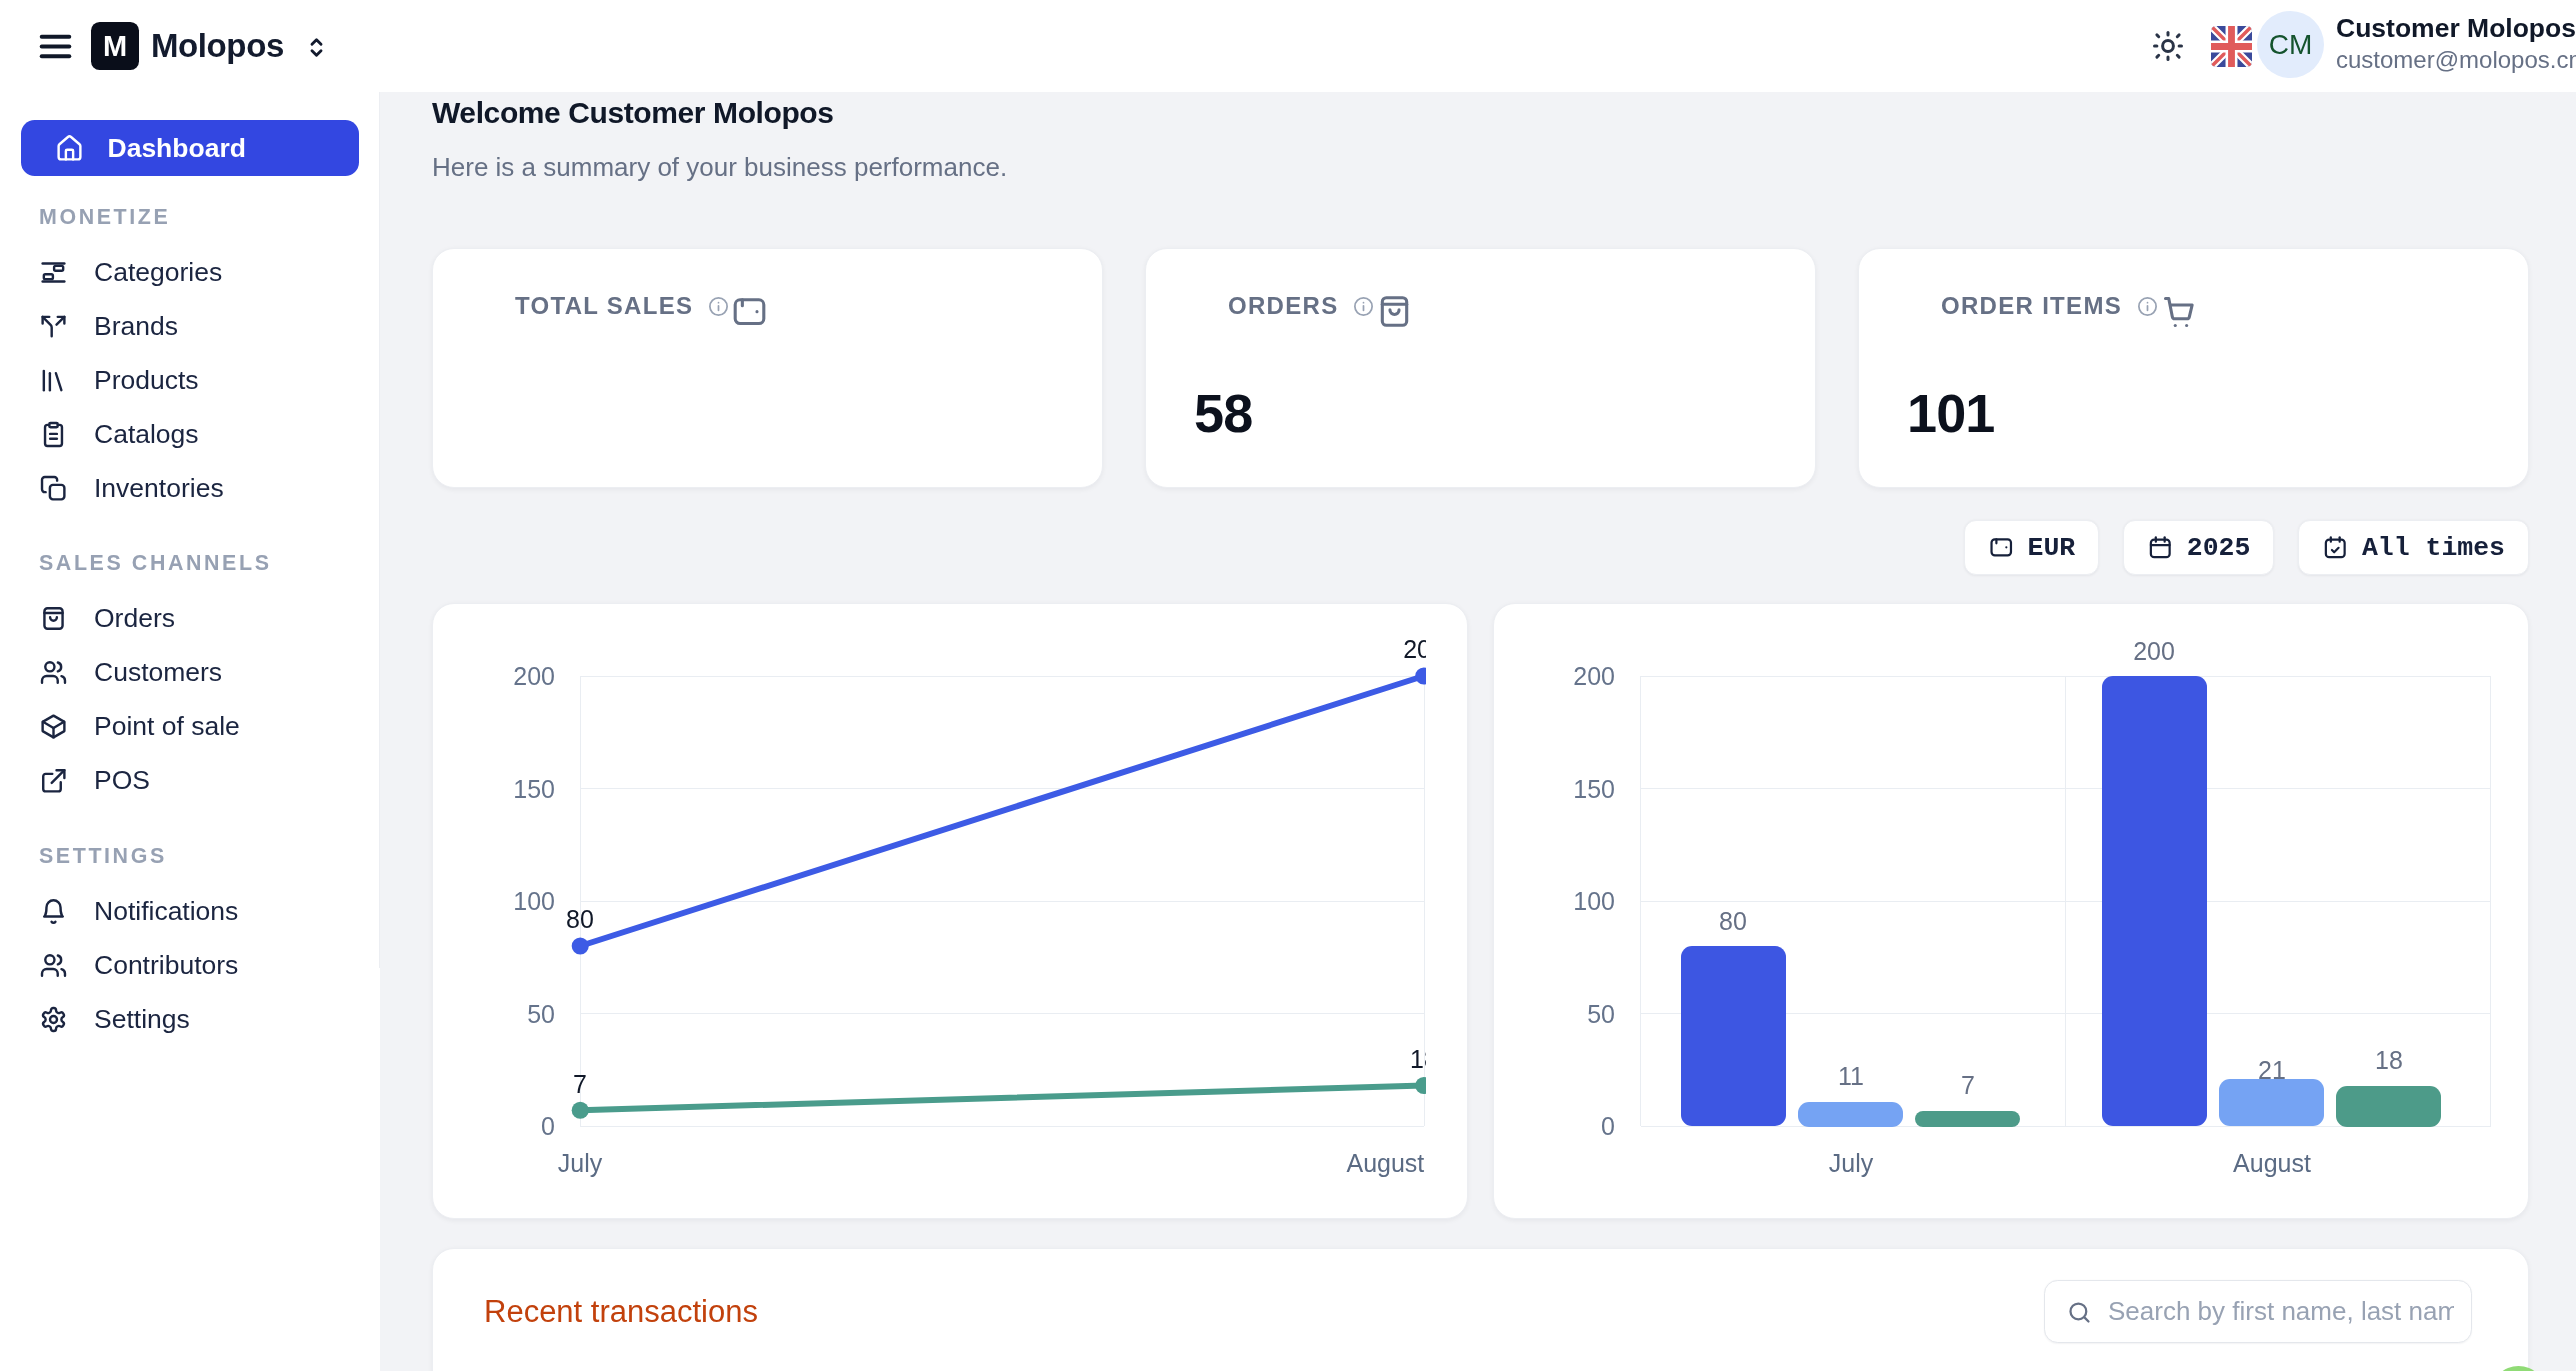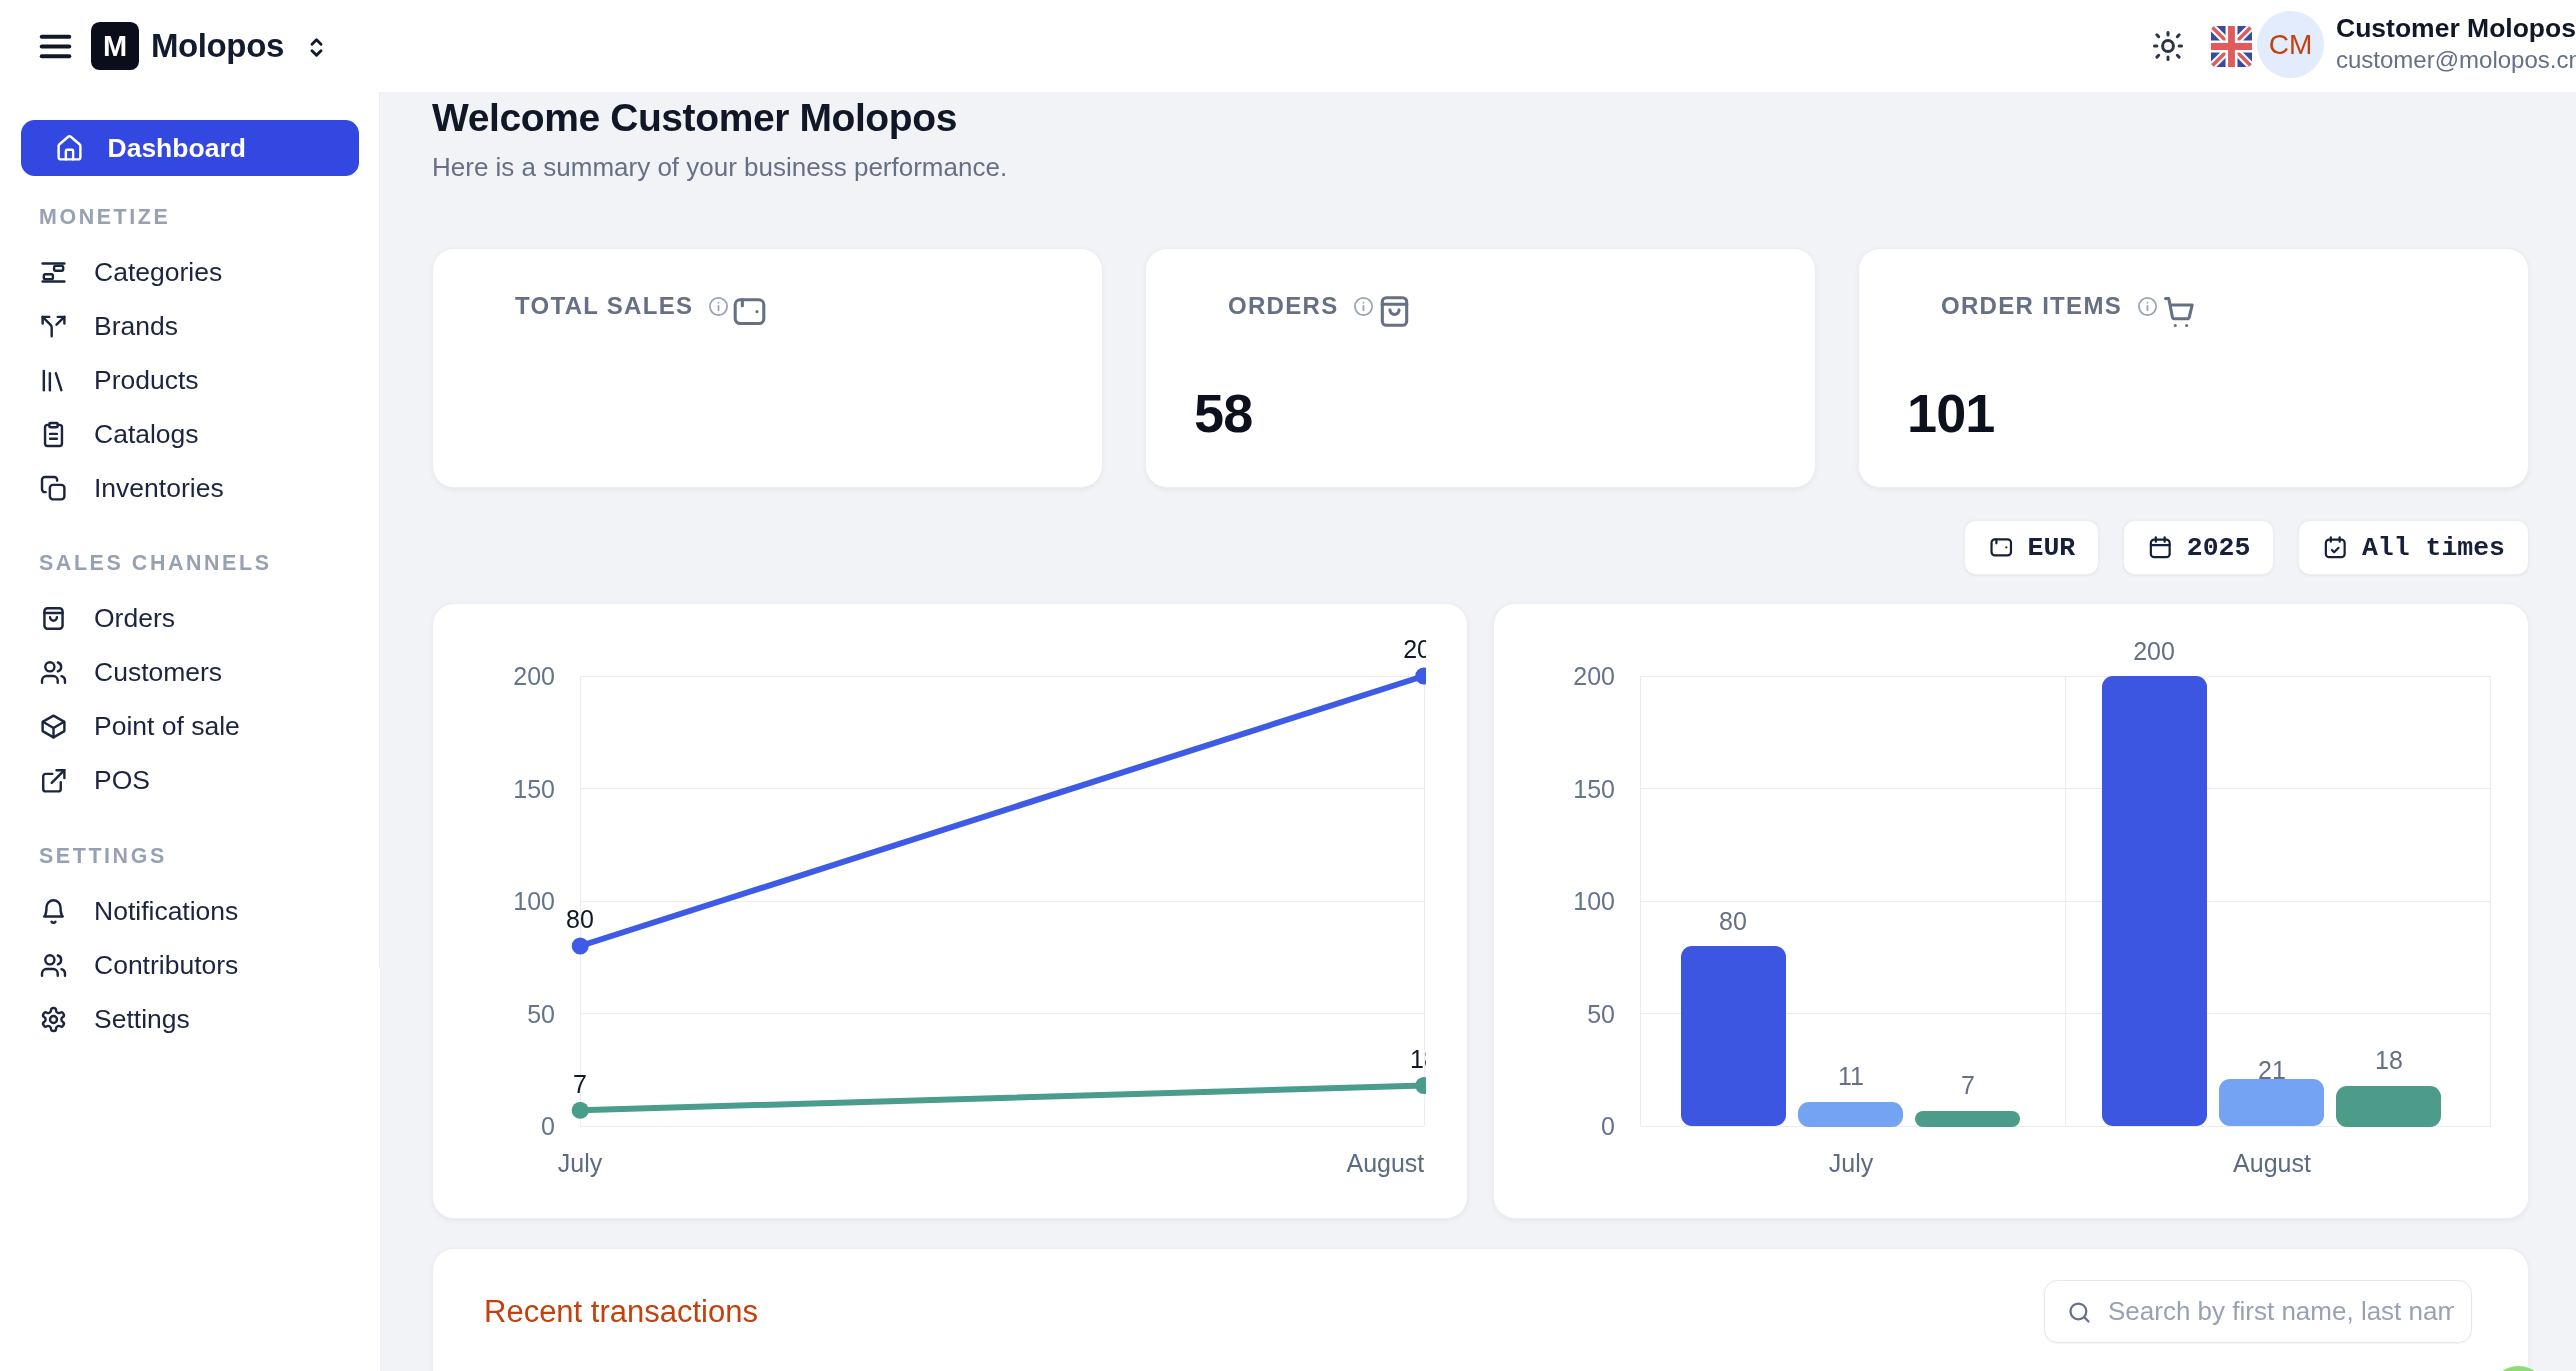--- a/index.html
+++ b/index.html
@@ -15,40 +15,40 @@
   
   .topbar{position:absolute;left:0;top:0;width:2576px;height:92px;background:#fff;z-index:5;}
   .hamburger{position:absolute;left:36px;top:26.5px;width:39px;height:39px;color:#101828;cursor:pointer;}
   .logo-box{position:absolute;left:91px;top:22px;width:48px;height:48px;background:#0A0E1A;border-radius:8.6px;
             display:flex;align-items:center;justify-content:center;color:#fff;font-size:29px;font-weight:700;}
   .brand{position:absolute;left:151px;top:27px;font-size:33px;font-weight:700;color:#131B2E;letter-spacing:-0.4px;}
   .org-chevrons{position:absolute;left:301px;top:32px;width:31px;height:31px;color:#131B2E;cursor:pointer;}
   .sun-btn{position:absolute;left:2150px;top:28px;width:36px;height:36px;color:#2A3447;cursor:pointer;}
   .flag{position:absolute;left:2211px;top:26px;width:41px;height:41px;border-radius:5.1px;overflow:hidden;cursor:pointer;}
   .avatar{position:absolute;left:2257px;top:11px;width:67px;height:67px;border-radius:50%;background:#E2ECFC;
-          display:flex;align-items:center;justify-content:center;color:#c2410c;font-size:28px;font-weight:500;cursor:pointer;}
+          display:flex;align-items:center;justify-content:center;color:#14532d;font-size:28px;font-weight:500;cursor:pointer;}
   .user-block{position:absolute;left:2336px;top:12px;width:223px;}
   .user-name{font-size:26.5px;font-weight:700;color:#101828;line-height:33px;white-space:nowrap;}
   .user-email{font-size:24px;color:#667085;line-height:29px;white-space:nowrap;}
 
   
   .sidebar{position:absolute;left:0;top:0;width:380px;height:968px;background:#fff;border-right:0.9px solid #ECEEF2;z-index:4;padding-top:120px;}
   .nav-active{margin:0 20.5px;height:56px;border-radius:13.7px;background:var(--blue);color:#fff;
               display:flex;align-items:center;gap:24px;padding:0 34px;font-size:26.5px;font-weight:600;cursor:pointer;}
   .nav-active .nav-icon{color:#fff;}
   .section-title{padding:0 39px;margin:29px 0 15.4px;font-size:21.4px;font-weight:700;letter-spacing:2.6px;color:#97A1B3;}
   .section-title.gap{margin-top:36px;}
   .nav-item{display:flex;align-items:center;gap:26px;height:54px;padding:0 39px;color:#1B2540;font-size:26.5px;font-weight:500;cursor:pointer;}
   .nav-icon{width:29px;height:29px;flex:0 0 29px;display:flex;align-items:center;justify-content:center;}
   .nav-icon svg{width:29px;height:29px;}
 
   
   .content-bg{position:absolute;left:380px;top:92px;right:0;bottom:0;background:var(--bg);z-index:1;}
   .abs{position:absolute;z-index:2;}
-  .page-title{left:432px;top:96px;font-size:39px;font-weight:700;color:#101828;letter-spacing:-0.4px;}
+  .page-title{left:432px;top:96px;font-size:30px;font-weight:700;color:#101828;letter-spacing:-0.4px;}
   .page-sub{left:432px;top:152px;font-size:26px;color:#667085;}
 
   .stats-row{left:432px;top:248px;width:2097px;height:240px;display:flex;gap:42px;}
   .stat-card{flex:1;background:#fff;border:0.9px solid var(--border);border-radius:22px;box-shadow:0 1.7px 5.1px rgba(16,24,40,.05);
              padding:43px 48px;display:flex;flex-direction:column;justify-content:space-between;}
   .stat-top{display:flex;align-items:flex-start;justify-content:flex-start;margin-left:34px;}
   .stat-label-row{display:flex;align-items:center;gap:13.7px;color:#667085;}
   .stat-label{font-size:24px;font-weight:600;letter-spacing:1.3px;color:#667085;}
   .info-ic{width:23px;height:23px;color:#98A2B3;cursor:pointer;}
   .stat-big-ic{width:39px;height:39px;color:#667085;}

